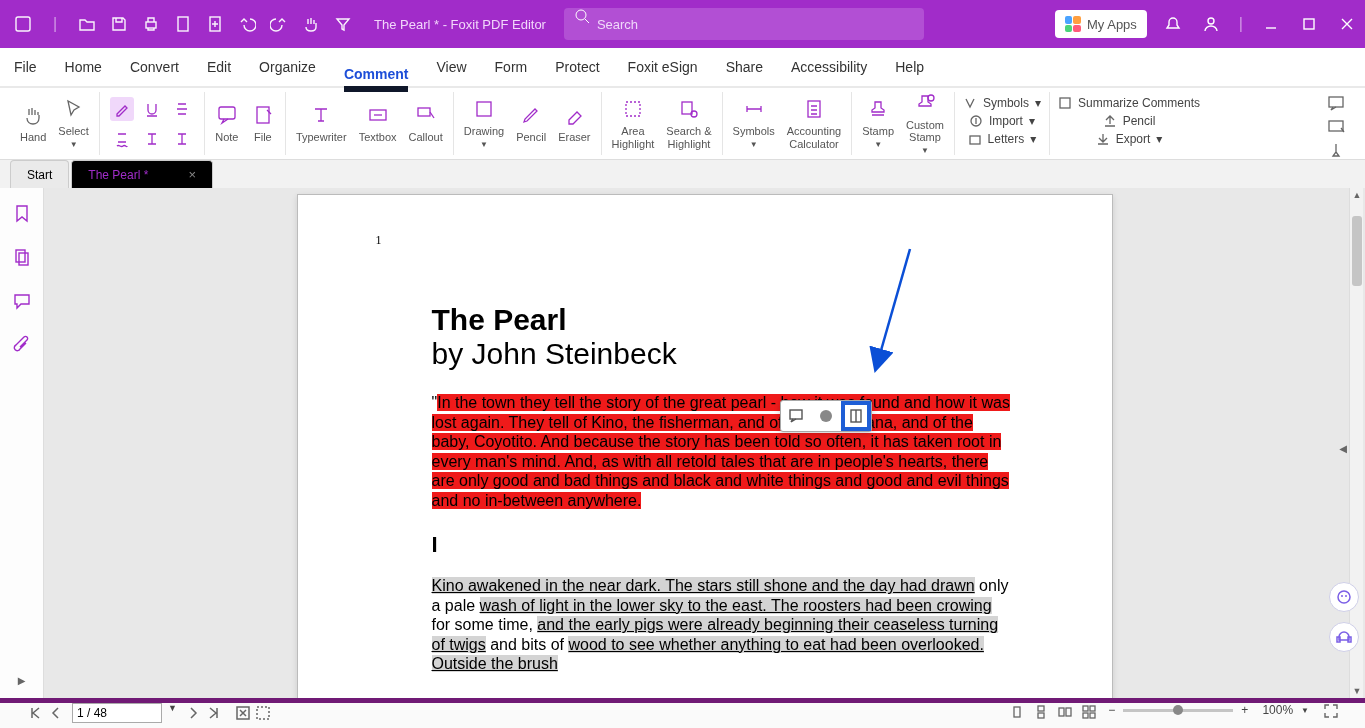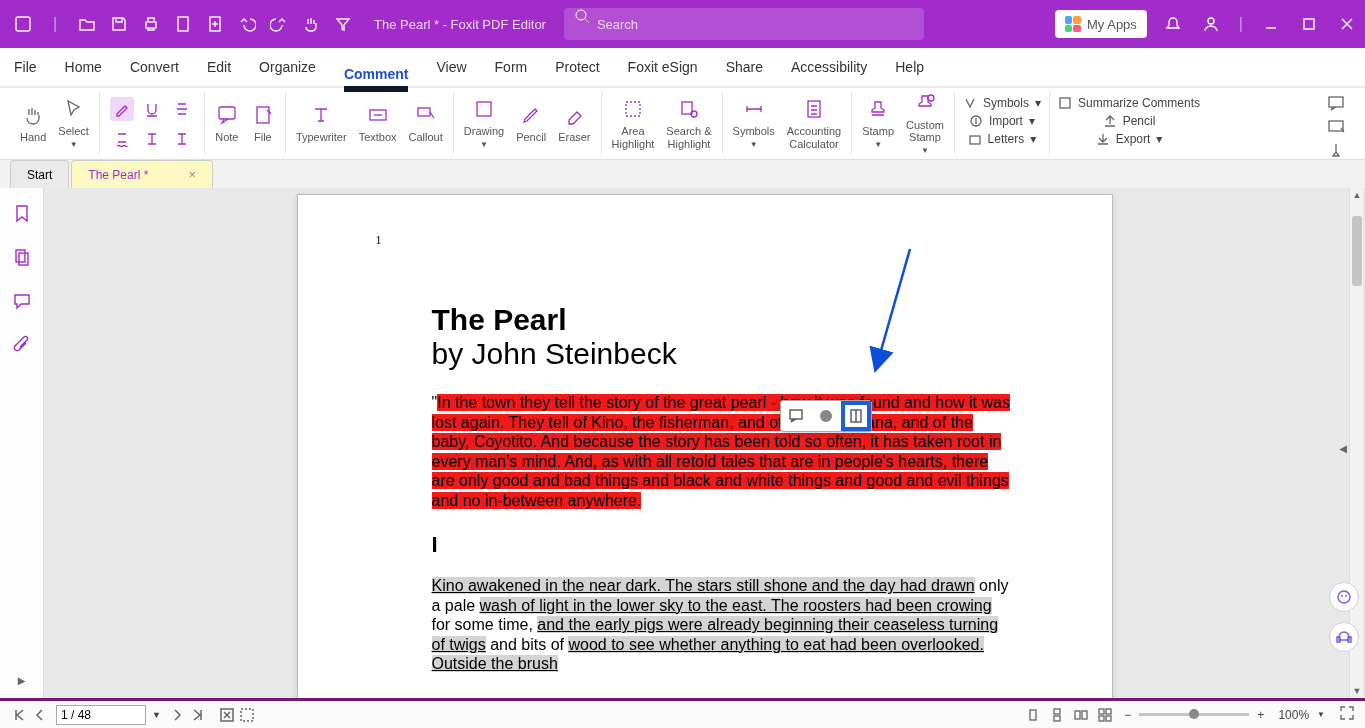--- a/index.html
+++ b/index.html
@@ -45,21 +45,21 @@
 .ribbon .right-col { display:flex; flex-direction:column; gap:4px; font-size:12px; color:#444; padding:4px 8px;}
 .ribbon .right-col .ritem { display:flex; align-items:center; gap:6px; cursor:pointer;}
 .ribbon .right-col .ritem svg{stroke:#666;fill:none;stroke-width:1.3;}
 .ribbon .far-right { display:flex; flex-direction:column; gap:6px; padding:2px 4px; margin-left:auto; margin-right:4px;}
 .ribbon .far-right .fbtn { width:22px;height:22px;display:flex;align-items:center;justify-content:center;cursor:pointer;}
 .ribbon .far-right .fbtn svg{stroke:#666;fill:none;stroke-width:1.3;}
 
 
 .tabrow { height:28px; display:flex; align-items:flex-end; padding:0 10px; background:#f2f2f2;}
 .tabrow .tab { height:28px; padding:0 16px; display:flex; align-items:center; font-size:12px; border:1px solid #ccc; border-bottom:none; background:#eaeaea; border-radius:4px 4px 0 0; margin-right:2px; cursor:pointer;}
-.tabrow .tab.active { background:#fef9c3; color:#a12cc9;justify-content:flex-end; }
+.tabrow .tab.active { background:#000000; color:#a12cc9;justify-content:flex-end; }
 .tabrow .tab .x { margin-left:40px; color:#888; font-size:13px;}
 
 
 .main { flex:1; display:flex; background:#e8e8e8; position:relative; overflow:hidden;}
 .sidebar { width:44px; background:#fdfdfd; border-right:1px solid #ddd; display:flex; flex-direction:column; align-items:center; padding-top:14px; gap:22px;}
 .sidebar .sb { width:22px;height:22px; display:flex;align-items:center;justify-content:center; cursor:pointer;}
 .sidebar .sb svg{stroke:#a12cc9;fill:none;stroke-width:1.4;}
 .sidebar .expander { margin-top:auto; margin-bottom:12px; color:#666; font-size:10px;}
 .docview { flex:1; position:relative; display:flex; justify-content:center; overflow:hidden;}
 .scrollbar-v { position:absolute; right:2px; top:0; width:14px; height:100%; background:#f2f2f2; border-left:1px solid #ddd;}
@@ -79,21 +79,21 @@
 .anno-bar { position:absolute; display:flex; background:#fff; border:1px solid #a8a8a8; border-radius:3px; box-shadow:0 2px 6px rgba(0,0,0,.2);}
 .anno-bar .abtn { width:30px; height:30px; display:flex; align-items:center; justify-content:center; cursor:pointer;}
 .anno-bar .abtn svg{stroke:#555;fill:none;stroke-width:1.4;}
 .anno-bar .abtn.sel { border:4px solid #1e5ed6; background:#fff;}
 .anno-bar .dot { width:12px;height:12px;border-radius:50%;background:#888;}
 
 
 .arrow-annot { position:absolute; pointer-events:none;}
 
 
-.statusbar { height:30px; border-top:3px solid #701a75; display:flex; align-items:center; padding:0 10px; font-size:12px; color:#444; background:#fafafa;}
+.statusbar { height:30px; border-top:5px solid #701a75; display:flex; align-items:flex-start; padding:0 26px; font-size:12px; color:#444; background:#fafafa;}
 .statusbar .navbtn { width:20px;height:20px;display:flex;align-items:center;justify-content:center;cursor:pointer;}
 .statusbar .navbtn svg{stroke:#666;fill:none;stroke-width:1.5;}
 .statusbar input.pagefield{ width:90px; height:20px; border:1px solid #aaa; font-size:12px; padding:0 4px; margin:0 6px;}
 .statusbar .spacer{flex:1;}
 .statusbar .viewbtns{display:flex;gap:6px;margin-right:10px;}
 .statusbar .viewbtns .vb{width:18px;height:18px;display:flex;align-items:center;justify-content:center;cursor:pointer;}
 .statusbar .viewbtns .vb svg{stroke:#666;fill:none;stroke-width:1.3;}
 .statusbar .zoom{display:flex;align-items:center;gap:8px;}
 .statusbar .slider{width:110px;height:3px;background:#c5c5c5;position:relative;}
 .statusbar .slider .knob{position:absolute;left:50%;top:-4px;width:10px;height:10px;background:#888;border-radius:50%;transform:translateX(-50%);}

